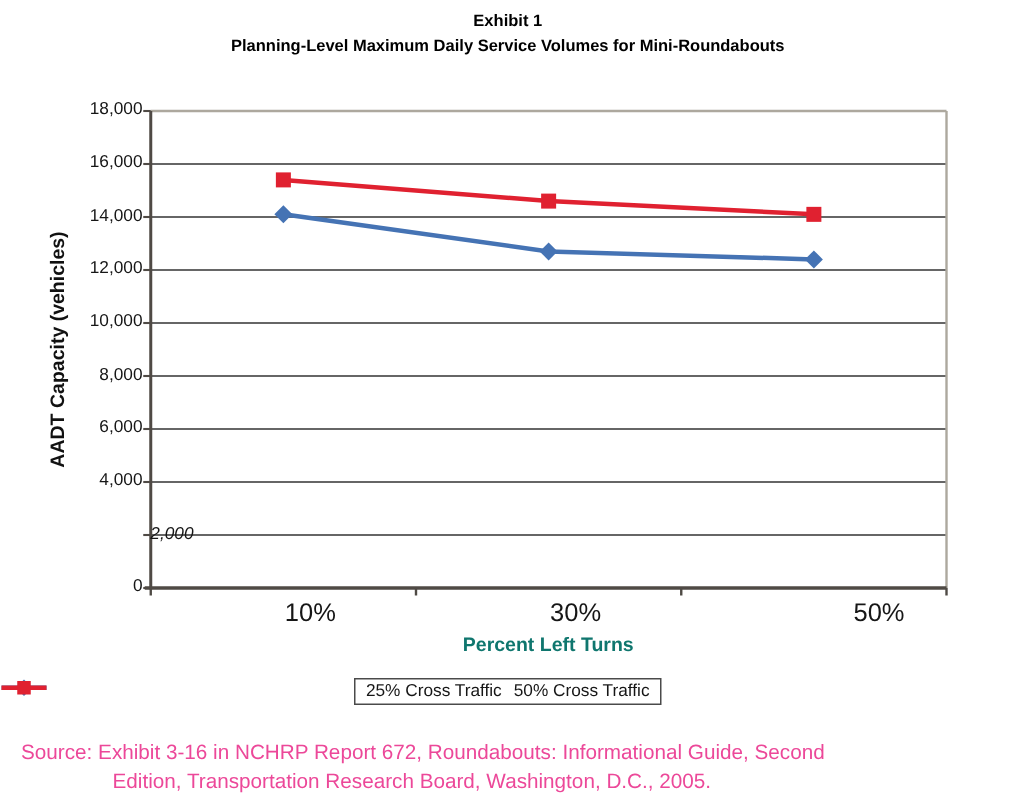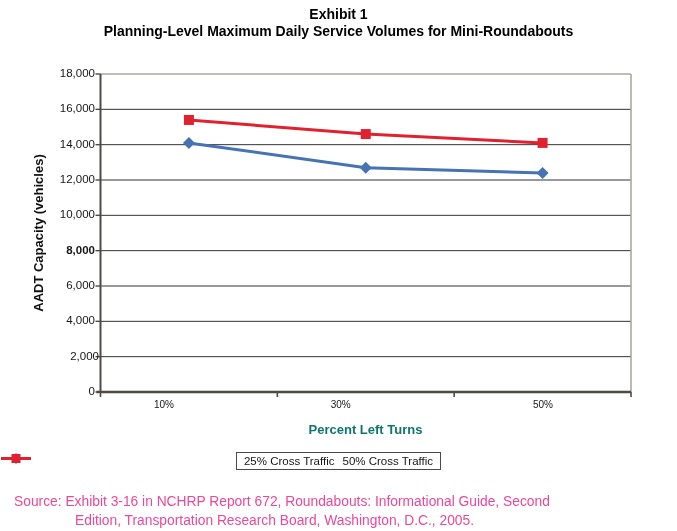--- a/index.html
+++ b/index.html
@@ -1,21 +1,21 @@
 <!DOCTYPE html>
 <html><head>
 <meta charset="utf-8">
 <style>
   html,body{margin:0;padding:0;background:#ffffff;}
   body{font-family:"Liberation Sans", sans-serif; color:#000;}
   #stage{position:relative;width:677px;height:531px;background:#fff;overflow:hidden;}
   .title-block{position:absolute;top:6px;left:0;width:677px;text-align:center;
-    font-weight:bold;font-size:14px;line-height:17px;color:#000;}
+    font-weight:bold;font-size:11px;line-height:17px;color:#000;}
   .ylab{position:absolute;width:70px;text-align:right;font-size:11.5px;color:#161616;}
-  .xlab{position:absolute;width:70px;text-align:left;font-size:10px;color:#161616;}
+  .xlab{position:absolute;width:70px;text-align:right;font-size:17px;color:#161616;}
   .x-axis-title{position:absolute;left:100px;width:531px;top:422px;text-align:center;
     font-weight:bold;font-size:13px;color:#0f766e;}
   .y-axis-title{position:absolute;left:38px;top:233px;transform:translate(-50%,-50%) rotate(-90deg);
     white-space:nowrap;font-weight:bold;font-size:13px;color:#111;}
   .legend-wrap{position:absolute;top:452px;left:0;width:677px;display:flex;justify-content:center;}
   .legend-box{border:1.5px solid #4a4a4a;background:#fff;display:flex;align-items:center;
     padding:2px 7px;font-size:11.5px;color:#161616;}
   .legend-item{display:flex;align-items:center;}
   .legend-item + .legend-item{margin-left:8px;}
   .legend-swatch{display:block;margin-right:1px;}
@@ -91,24 +91,24 @@
         </span>
       </div>
   </div>
 
   <div class="source">
     <span>Source: Exhibit 3-16 in NCHRP Report 672, Roundabouts: Informational Guide, Second</span><br>
     <span class="indent">Edition, Transportation Research Board, Washington, D.C., 2005.</span>
   </div>
 
 <div class="ylab" style="right: 582px; top: 385px;">0</div>
-    <div class="ylab" style="right: 578px; top: 349.667px;">2,000</div>
+    <div class="ylab" style="right: 548px; top: 349.667px; font-style: italic;">2,000</div>
     <div class="ylab" style="right: 582px; top: 314.333px;">4,000</div>
     <div class="ylab" style="right: 582px; top: 279px;">6,000</div>
-    <div class="ylab" style="right: 582px; top: 243.667px; font-weight: bold;">8,000</div>
+    <div class="ylab" style="right: 582px; top: 243.667px;">8,000</div>
     <div class="ylab" style="right: 582px; top: 208.333px;">10,000</div>
     <div class="ylab" style="right: 582px; top: 173px;">12,000</div>
     <div class="ylab" style="right: 582px; top: 137.667px;">14,000</div>
     <div class="ylab" style="right: 582px; top: 102.333px;">16,000</div>
     <div class="ylab" style="right: 582px; top: 67px;">18,000</div>
     <div class="xlab" style="left: 153.917px; top: 399px;">10%</div>
     <div class="xlab" style="left: 330.75px; top: 399px;">30%</div>
     <div class="xlab" style="left: 533px; top: 399px;">50%</div>
   </div>
 

